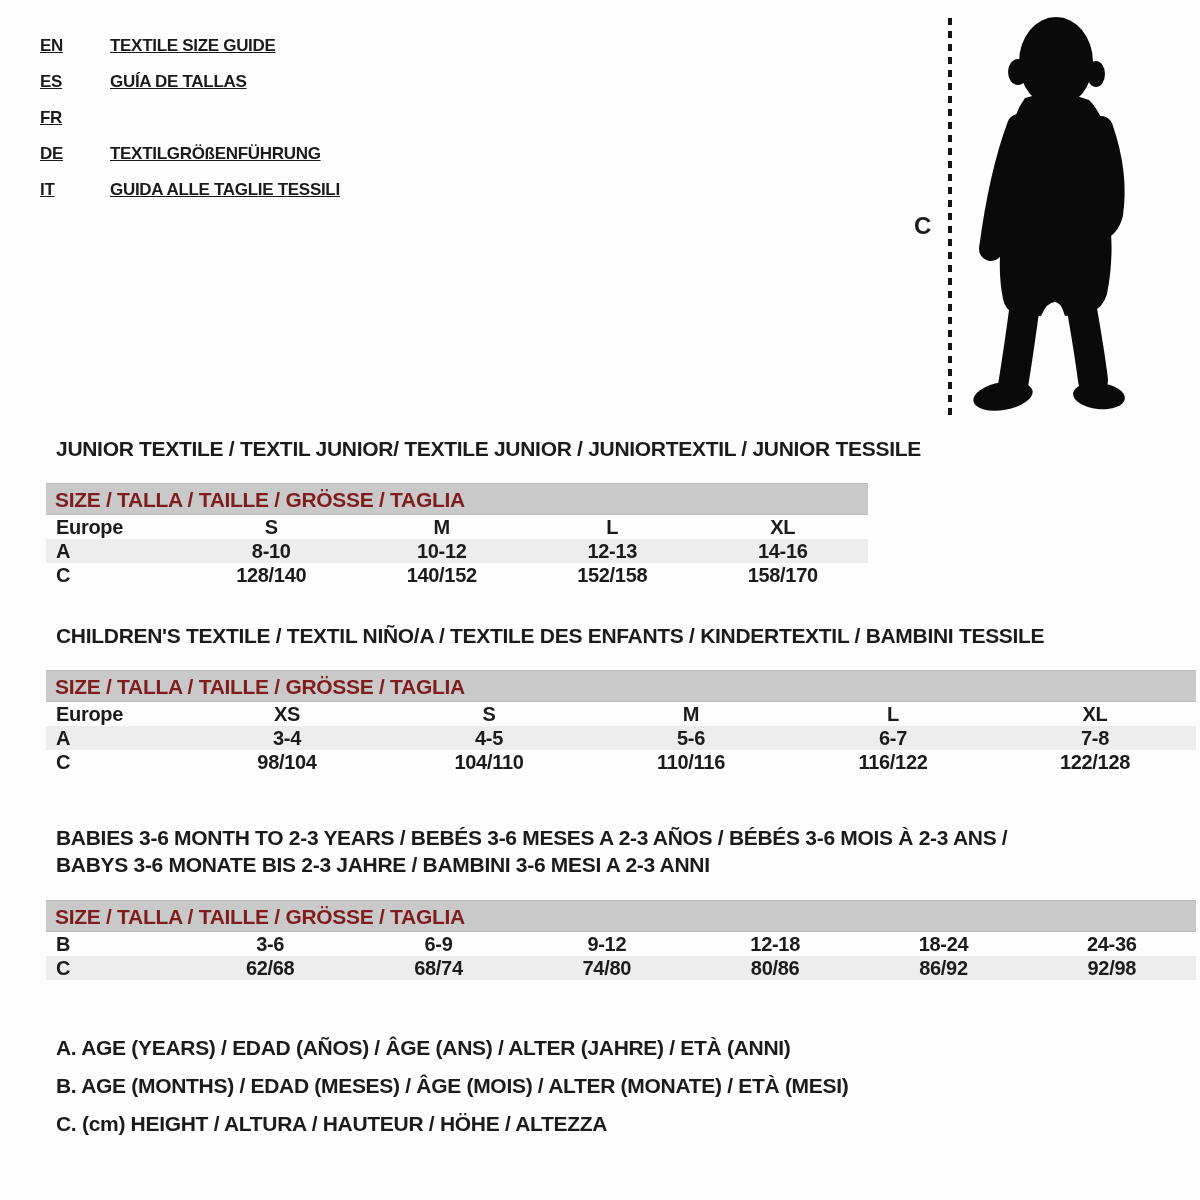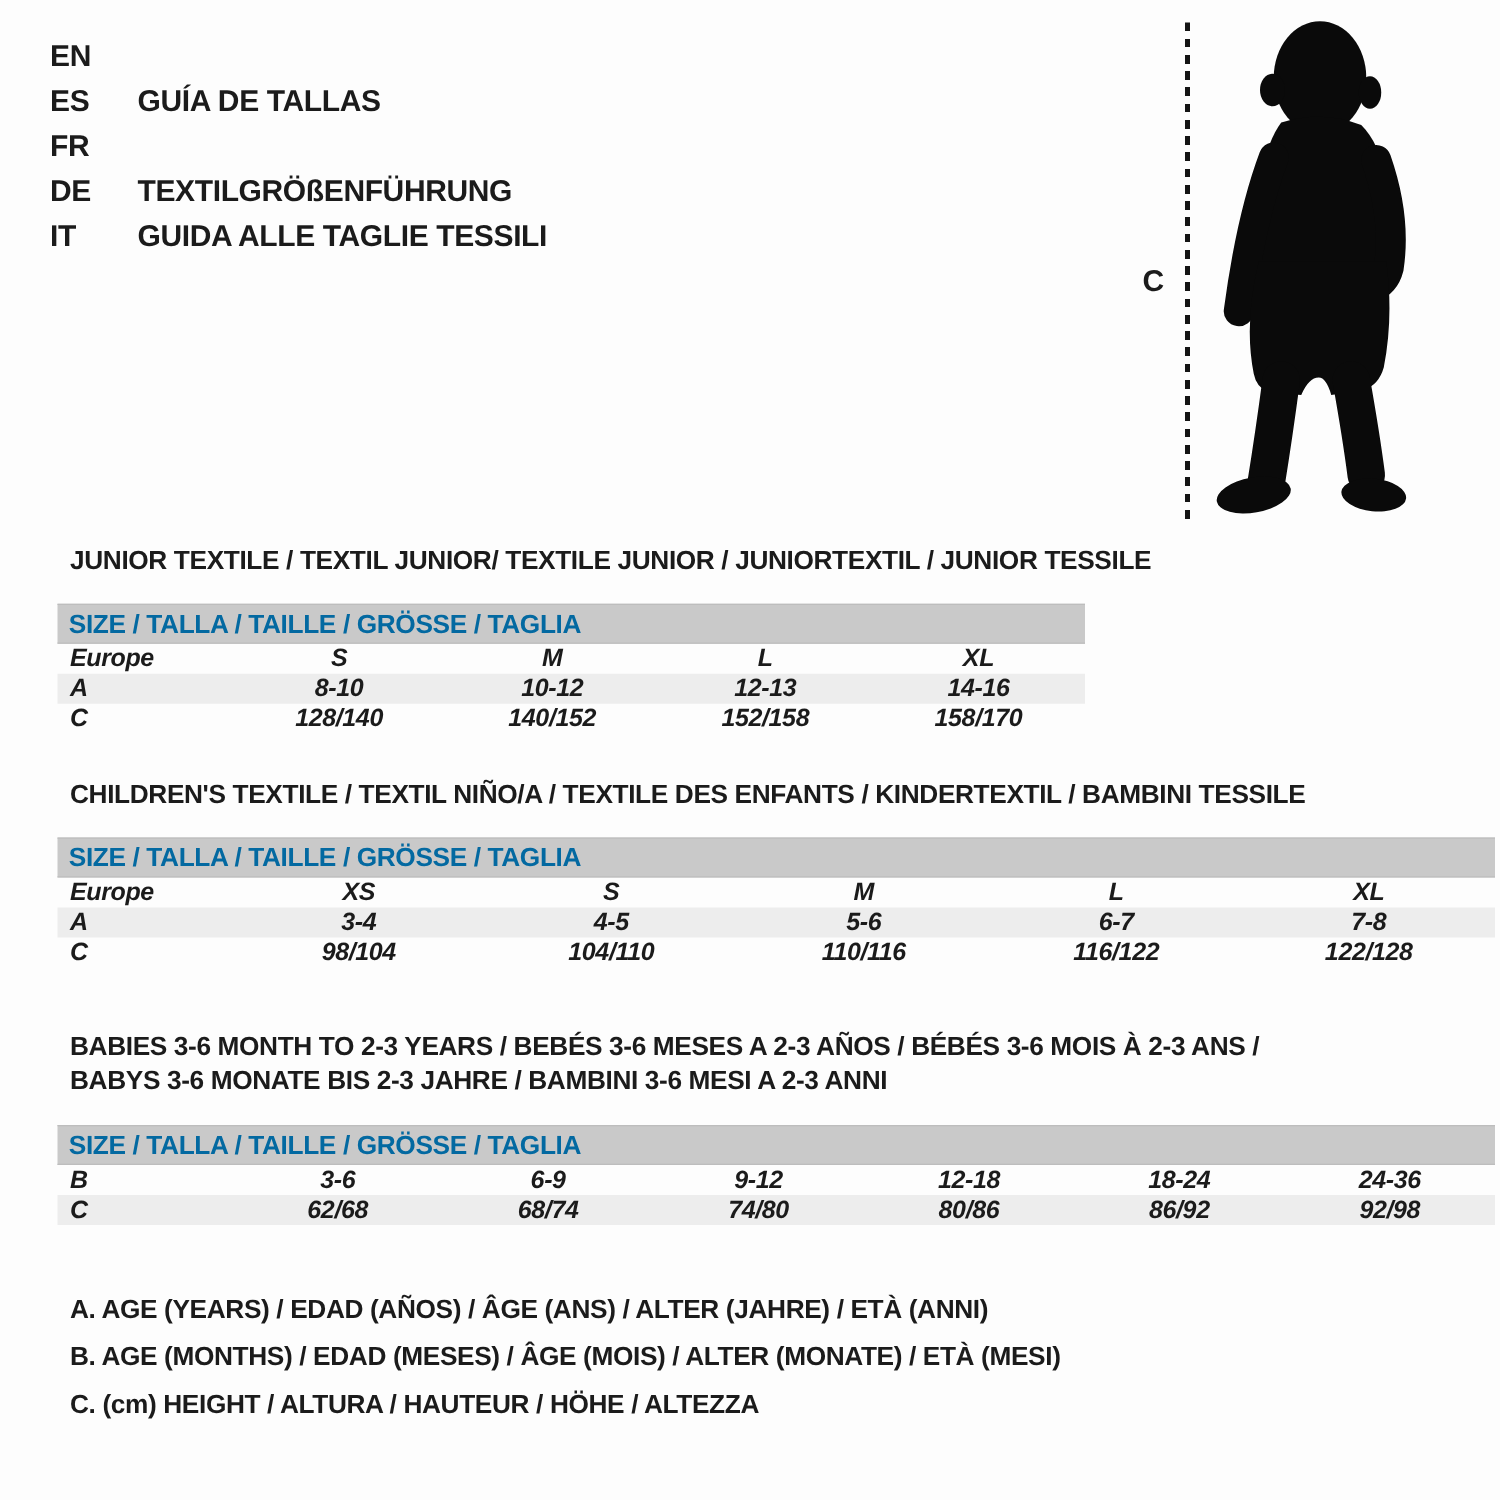--- a/index.html
+++ b/index.html
@@ -6,62 +6,63 @@
   html,body { width:1200px; height:1200px; }
   .page {
     position:relative; width:1200px; height:1200px;
     background:#fdfdfd; color:#1b1b1b;
     font-family:"Liberation Sans", sans-serif;
     font-weight:bold; letter-spacing:-0.3px; overflow:hidden;
   }
 
   
   .lang-header { position:absolute; left:40px; top:28px; }
-  .lang-row { display:grid; grid-template-columns:70px auto; line-height:36px; font-size:24px; }
+  .lang-row { display:grid; grid-template-columns:70px auto; line-height:36px; font-size:17px;text-decoration:underline; }
 
   
   .figure { position:absolute; left:900px; top:0; width:300px; height:435px; }
   .measure-label { position:absolute; left:14px; top:212px; font-size:24px; }
   .dash-line {
     position:absolute; left:48px; top:18px; width:4px; height:398px;
     background:repeating-linear-gradient(to bottom, #141414 0 7px, transparent 7px 13px);
   }
   .silhouette { position:absolute; left:63px; top:14px; }
 
   
   .content { position:absolute; left:46px; top:437px; width:1150px; }
   .section-title { font-size:21px; line-height:24px; padding-left:10px; }
   .section-title.two-line { line-height:27px; }
   .tbl { margin-top:22px; }
   .tbl.full { width:1150px; }
   .tbl.narrow { width:822px; }
   .size-bar {
-    background:#c9c9c9; color:#0369a1; font-size:21px;
+    background:#c9c9c9; color:#7f1d1d; font-size:21px;
     line-height:32px; height:32px; padding-left:9px;
     border-top:1px solid #bdbdbd; border-bottom:1px solid #bdbdbd;
   }
-  .trow { display:flex; height:24px; align-items:center; font-size:20px;font-style:italic; }
+  .trow { display:flex; height:24px; align-items:center; font-size:20px; }
   .trow.shaded { background:#ededed; }
   .tcell { flex:1; text-align:center; }
   .tcell.label { flex:0 0 140px; text-align:left; padding-left:10px; }
 
   .sec-children { margin-top:37px; }
   .sec-babies { margin-top:50px; }
 
   .footnotes { margin-top:49px; padding-left:10px; }
   .footnote { font-size:21px; line-height:38px; }
 </style>
 </head>
 <body>
 
 <div class="page">
 
   <div class="lang-header">
     <div class="lang-row">
       <span>EN</span>
+      <span>TEXTILE SIZE GUIDE</span>
     </div>
     <div class="lang-row">
       <span>ES</span>
       <span>GUÍA DE TALLAS</span>
     </div>
     <div class="lang-row">
       <span>FR</span>
     </div>
     <div class="lang-row">
       <span>DE</span>

